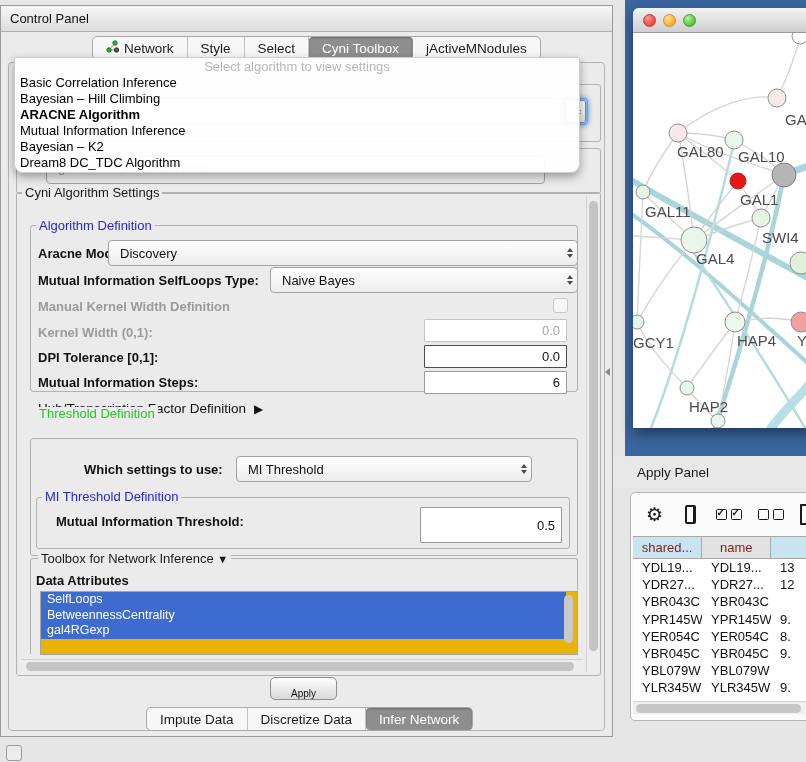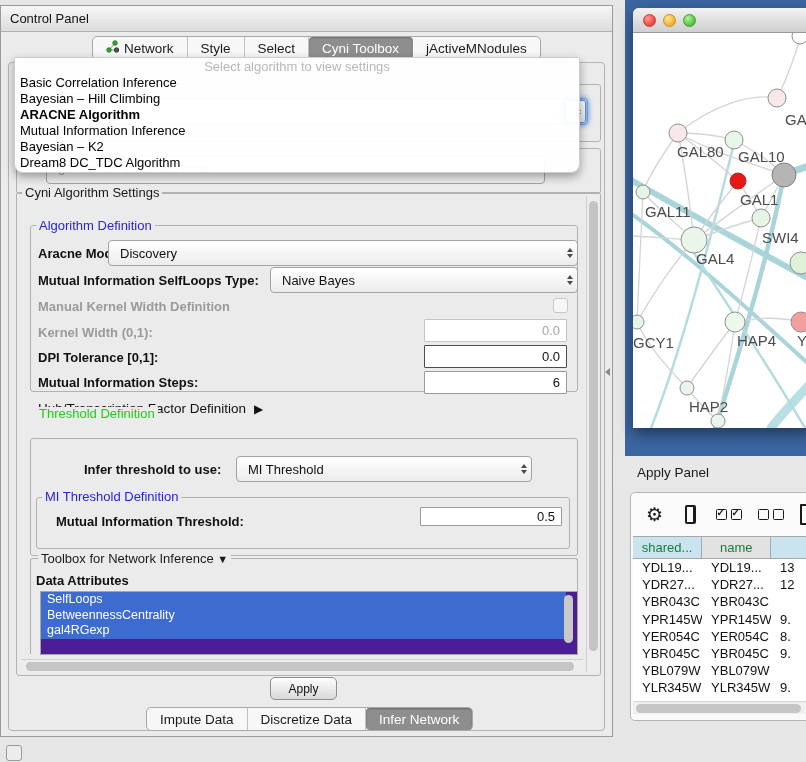--- a/index.html
+++ b/index.html
@@ -36,44 +36,44 @@
   .nlabel{font-size:13.5px;color:#111;white-space:nowrap}
   .grayed{color:#9b9b9b}
   .tfield{background:#fff;border:1px solid #9a9a9a;display:flex;align-items:center;justify-content:flex-end;padding-right:6px;font-size:13px;color:#111;border-radius:1px}
   .tfield.dis{border-color:#c4c4c4;color:#a6a6a6}
   .tfield.strong{border-color:#4c4c4c}
   .cbox{background:#f6f6f6;border:1px solid #c9c9c9;border-radius:3px}
   
   .sb-track-v{background:#ededed;border-left:1px solid #d0d0d0}
   .sb-thumb{background:#c4c4c4;border-radius:5px}
   
-  #attr-list{background:#4c1d95;border:1px solid #a5a5a5;overflow:hidden}
+  #attr-list{background:#eab308;border:1px solid #a5a5a5;overflow:hidden}
   .attr-item{height:15.5px;line-height:15.5px;font-size:12.5px;color:#fff;padding-left:6px;white-space:nowrap}
   
-  #apply-btn{display:flex;align-items:center;justify-content:center;font-size:12px;color:#111;background:linear-gradient(#fefefe,#d9d9d9);border:1px solid #8f8f8f;border-radius:5px}
+  #apply-btn{display:flex;align-items:flex-end;justify-content:center;font-size:10px;color:#111;background:linear-gradient(#fefefe,#d9d9d9);border:1px solid #8f8f8f;border-radius:5px}
   
   #blue-area{left:625px;top:0;width:181px;height:456px;background:#3b66a0}
   #net-window{left:633px;top:8px;width:180px;height:420px;background:#fff;border-radius:6px 6px 0 0;box-shadow:0 6px 14px rgba(0,0,0,.45)}
   #net-titlebar{left:0;top:0;width:100%;height:25px;background:linear-gradient(#f2f2f2,#cfcfcf);border-bottom:1px solid #999;border-radius:6px 6px 0 0;display:flex;align-items:center;padding-left:10px;gap:7px}
   .tl{width:13px;height:13px;border-radius:50%;box-sizing:border-box}
   #tl-red{background:radial-gradient(circle at 35% 30%,#ff9a92,#f0443a 70%);border:1px solid #c23b33}
   #tl-yellow{background:radial-gradient(circle at 35% 30%,#ffe49a,#f5ad27 70%);border:1px solid #c8921f}
   #tl-green{background:radial-gradient(circle at 35% 30%,#b7f2a0,#4cc437 70%);border:1px solid #3f9e2d}
   
   #tp-titlebar{left:613px;top:456px;width:193px;height:32px;background:#e8e8e8;display:flex;align-items:center}
   #tp-title{font-size:13.5px;color:#1a1a1a;margin-left:24px}
   #table-panel{left:630px;top:492px;width:180px;height:229px;background:#fafafa;border:1px solid #b5b5b5;border-radius:5px 0 0 5px;overflow:hidden}
   #tp-toolbar{left:0;top:0;width:100%;height:43px;display:flex;align-items:center;gap:0}
   .gear{font-size:19px;color:#1a1a1a;line-height:19px}
   .colicon{width:17px;height:15px;border:2px solid #1a1a1a;border-radius:2px;position:relative}
   .colicon::after{content:"";position:absolute;left:6px;top:0;width:2px;height:100%;background:#1a1a1a}
   .cbx{width:9px;height:9px;border:1.6px solid #1a1a1a;border-radius:1.5px;position:relative}
   .cbx.checked::after{content:"✓";position:absolute;left:0;top:-3px;font-size:10px;font-weight:bold;color:#1a1a1a}
   .fileicon{width:14px;height:17px;border:2px solid #1a1a1a;border-radius:1px;background:#fff}
-  .th{display:flex;align-items:center;justify-content:center;font-size:13px;color:#15803d;border-right:1px solid #9aafb9;box-sizing:border-box;height:100%}
+  .th{display:flex;align-items:center;justify-content:center;font-size:13px;color:#7f1d1d;border-right:1px solid #9aafb9;box-sizing:border-box;height:100%}
   #tp-header{left:2px;top:43px;width:178px;height:23px;display:flex;border-top:1px solid #a8a8a8;border-bottom:1px solid #a8a8a8}
   #tp-rows{left:2px;top:66px;width:178px;height:142px;background:#fff;overflow:hidden}
   .tr{display:flex;height:17.2px;align-items:center}
   .td{font-size:13px;color:#111;padding-left:9px;box-sizing:border-box;white-space:nowrap;overflow:hidden}
   
   #sash-arrow{left:605px;top:368px;width:0;height:0;border-top:4px solid transparent;border-bottom:4px solid transparent;border-right:5px solid #8a8a8a}
   #mini-dock-icon{left:6px;top:745px;width:16px;height:16px;border:1px solid #9a9a9a;background:#ececec;border-radius:3px}
   svg text{font-family:"Liberation Sans",sans-serif}
 </style>
 </head>
@@ -187,33 +187,33 @@
   </div>
 
 <div class="abs nlabel" style="left:38px;top:401px;display:flex;align-items:center;gap:8px">
   <span>Hub/Transcription Factor Definition</span>
   <span style="font-size:12px">▶</span>
 </div>
 
 <div class="abs gbox" style="left:30px;top:438px;width:548px;height:118px"></div>
 <div class="abs gtitle" style="left:36px;top:407px;color:#1ecb1e">Threshold Definition</div>
 
-<div class="abs blabel" style="left:84px;top:462px">Infer threshold to use:</div>
+<div class="abs blabel" style="left:84px;top:462px">Which settings to use:</div>
 <div class="abs combo" style="left:236px;top:456px;width:296px;height:26px">
   <span>MI Threshold</span>
   <div class="stepper">
       <div class="arr-up"></div>
       <div class="arr-dn"></div>
     </div>
 </div>
 
 <div class="abs gbox" style="left:36px;top:497px;width:534px;height:52px"></div>
 <div class="abs gtitle" style="left:42px;top:490px;color:#2525d8">MI Threshold Definition</div>
 <div class="abs blabel" style="left:56px;top:514px">Mutual Information Threshold:</div>
-<div class="abs tfield" style="left:420px;top:507px;width:142px;height:19px">
+<div class="abs tfield" style="left:420px;top:507px;width:142px;height:36px">
     <span>0.5</span>
   </div>
 
 <div class="abs gbox" style="left:30px;top:558px;width:548px;height:96px;border-bottom:none;border-radius:3px 3px 0 0"></div>
 <div class="abs gtitle" style="left:38px;top:552px;color:#1a1a1a">
   <span>Toolbox for Network Inference</span>
   <span style="font-size:11px"> ▼</span>
 </div>
 <div class="abs blabel" style="left:36px;top:573px">Data Attributes</div>
 <div class="abs" id="attr-list" style="left:40px;top:591px;width:538px;height:64px">

